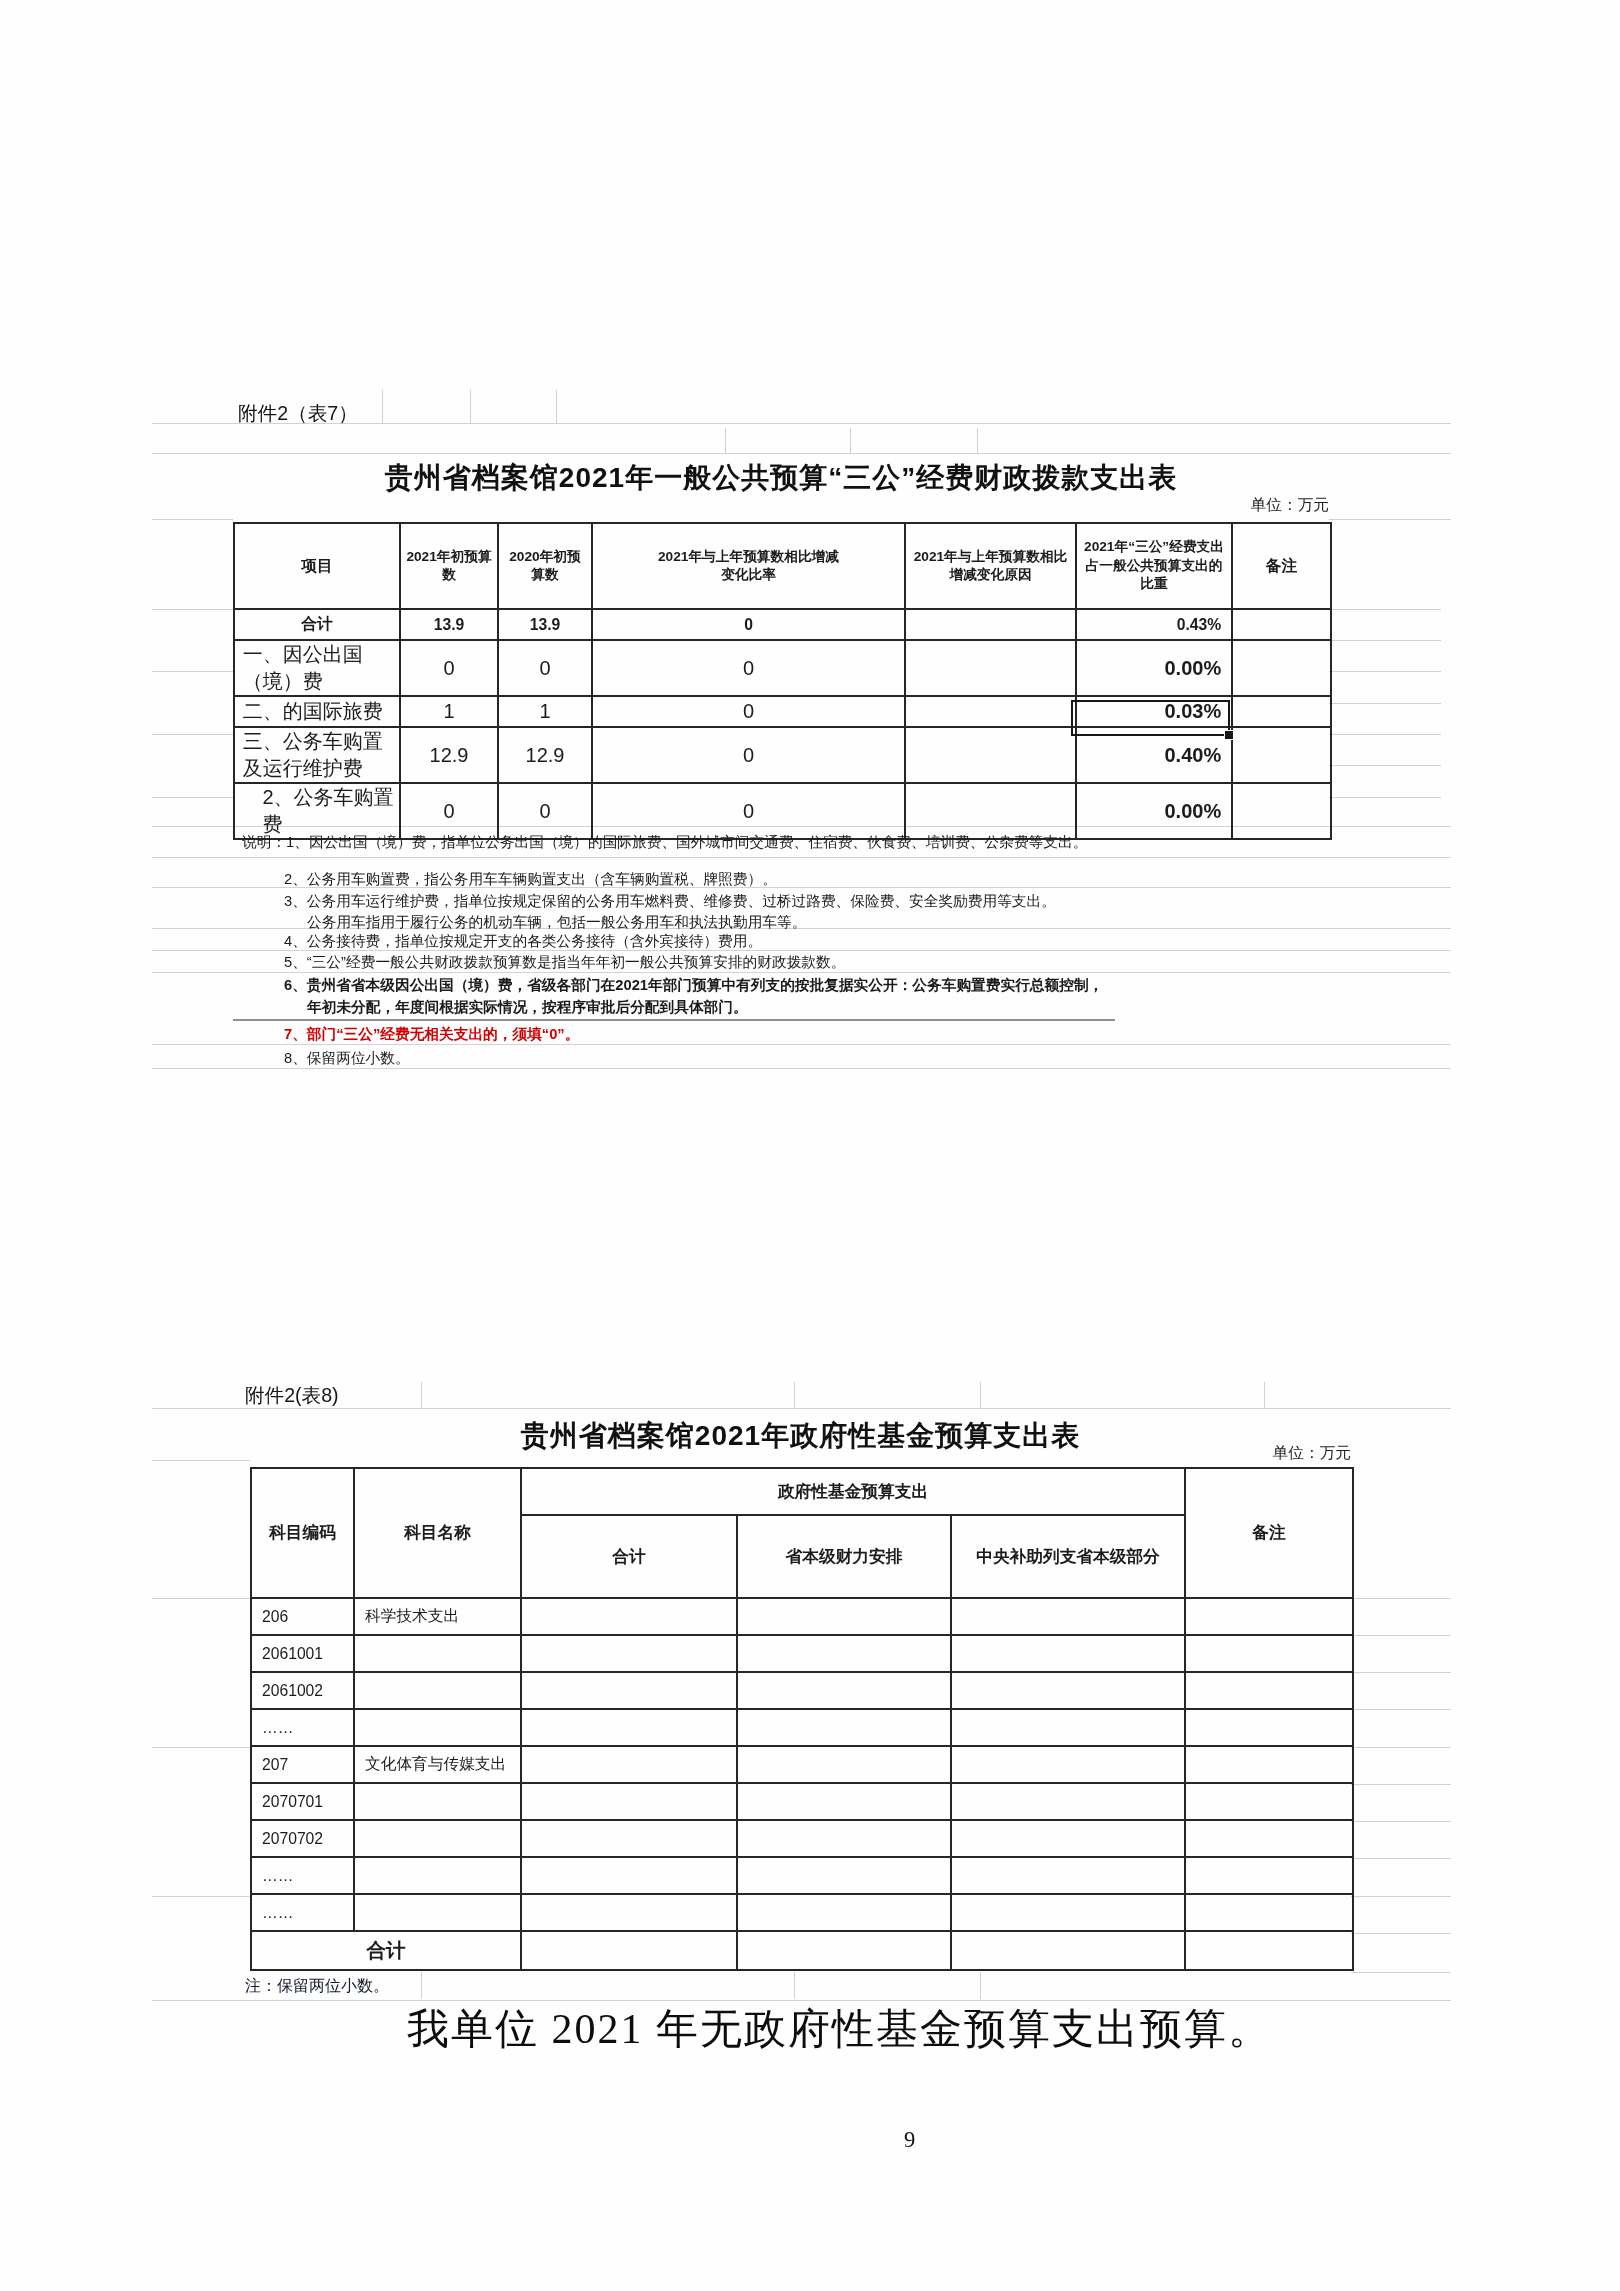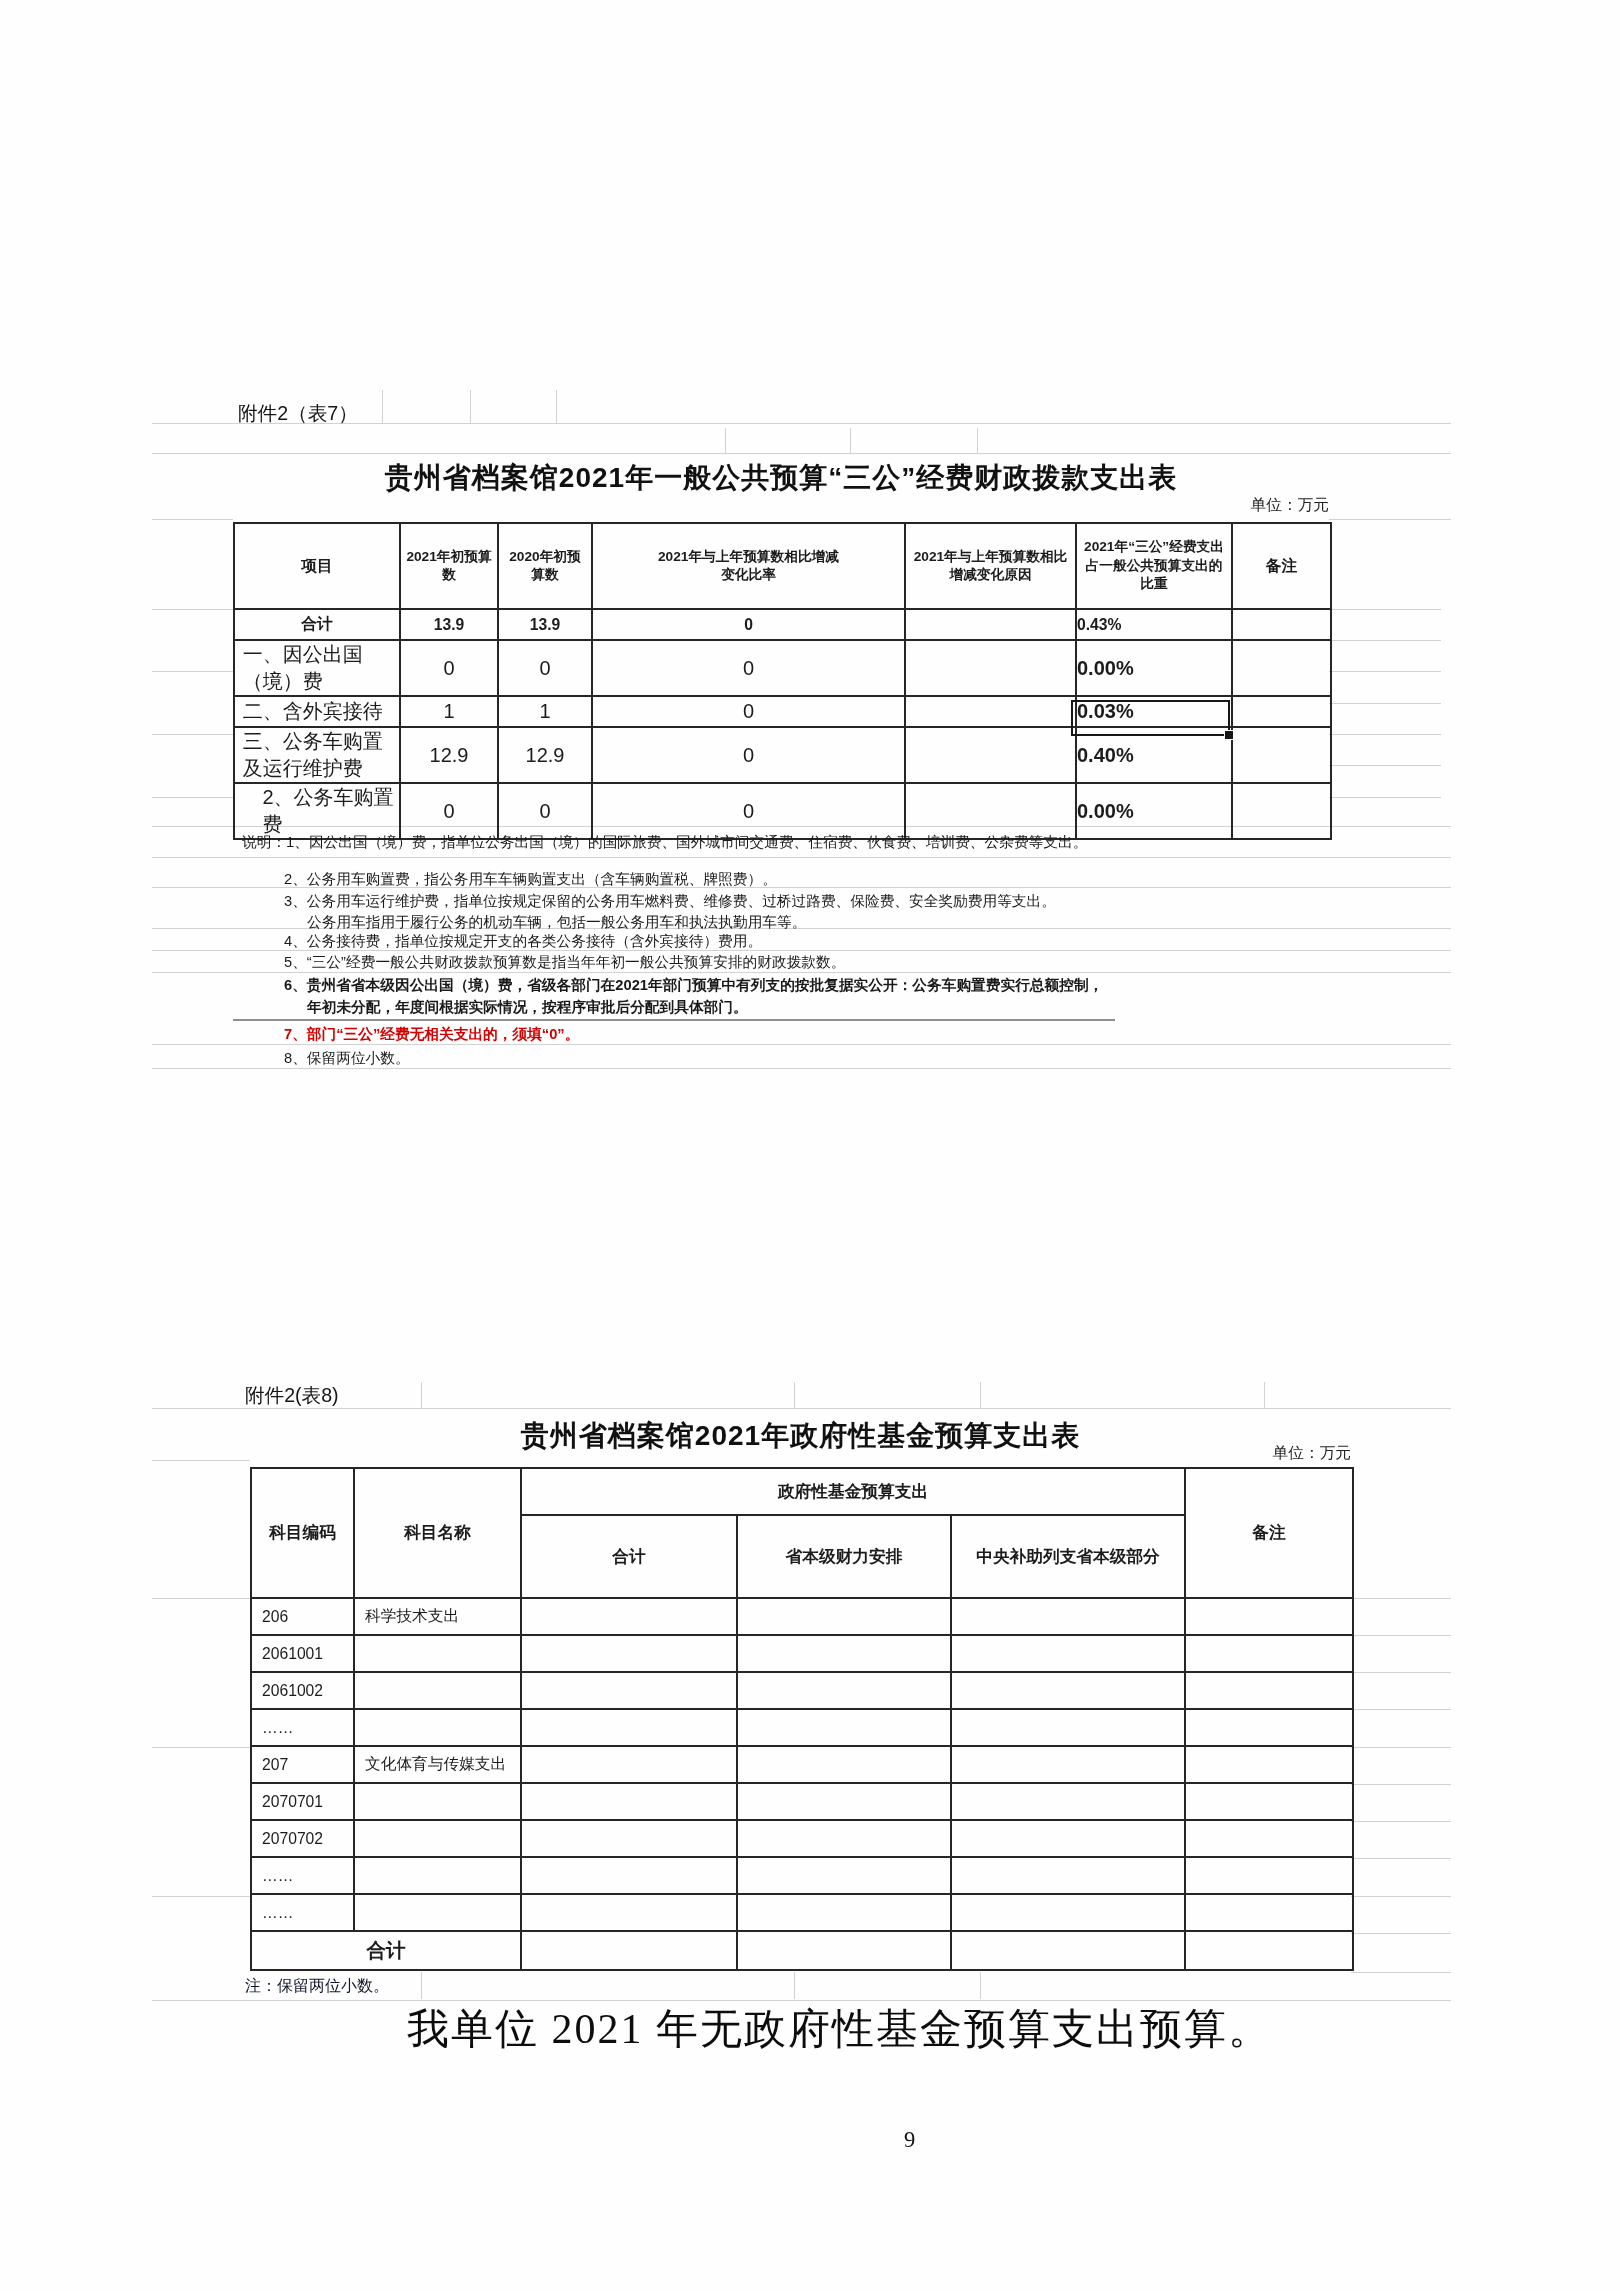--- a/index.html
+++ b/index.html
@@ -15,21 +15,21 @@
   .ttl{position:absolute;text-align:center;font-size:28px;font-weight:bold;color:#111;letter-spacing:1px;}
   .unit{position:absolute;text-align:right;font-size:15.7px;font-weight:500;color:#222;}
   
   table{border-collapse:collapse;table-layout:fixed;position:absolute;}
   .t1 th,.t1 td,.t2 th,.t2 td{border:2px solid #262626;padding:0;vertical-align:middle;overflow:hidden;}
   .t1{left:233px;top:522px;width:1096px;}
   .t1 th{font-size:13.7px;font-weight:bold;text-align:center;line-height:1.35;padding:0 3.9px;}
   .t1 td{font-size:20px;text-align:center;}
   .t1 td.lbl{text-align:left;padding-left:7.8px;}
   .t1 td.ind{padding-left:27.4px;}
-  .t1 td.pct{text-align:left;padding-right:9.8px;font-weight:600;margin-top:16px;}
+  .t1 td.pct{text-align:right;padding-right:9.8px;font-weight:600;margin-top:16px;}
   .t1 tr.total td{font-weight:bold;font-size:15.7px;}
   .t1 tr.total td.lbl{text-align:center;padding-left:0;}
   .t2{left:250px;top:1467px;width:1101px;}
   .t2 th{font-size:16.7px;font-weight:bold;text-align:center;line-height:1.3;padding:0 5.9px;}
   .t2 td{font-size:15.7px;text-align:left;padding-left:10px;}
   .t2 td.totcell{text-align:center;font-weight:bold;font-size:19.6px;padding-left:0;}
   
   .note{position:absolute;font-size:14.7px;color:#1a1a1a;white-space:nowrap;line-height:19.6px;}
   .note.b{font-weight:bold;}
   .note.red{font-weight:bold;}
@@ -142,21 +142,21 @@
     <tr style="height:31px">
       <td class="lbl">一、因公出国（境）费</td>
       <td>0</td>
       <td>0</td>
       <td>0</td>
       <td></td>
       <td class="pct">0.00%</td>
       <td></td>
     </tr>
     <tr style="height:31px">
-      <td class="lbl">二、含外宾接待</td>
+      <td class="lbl">二、的国际旅费</td>
       <td>1</td>
       <td>1</td>
       <td>0</td>
       <td></td>
       <td class="pct">0.03%</td>
       <td></td>
     </tr>
     <tr style="height:31px">
       <td class="lbl">三、公务车购置及运行维护费</td>
       <td>12.9</td>

